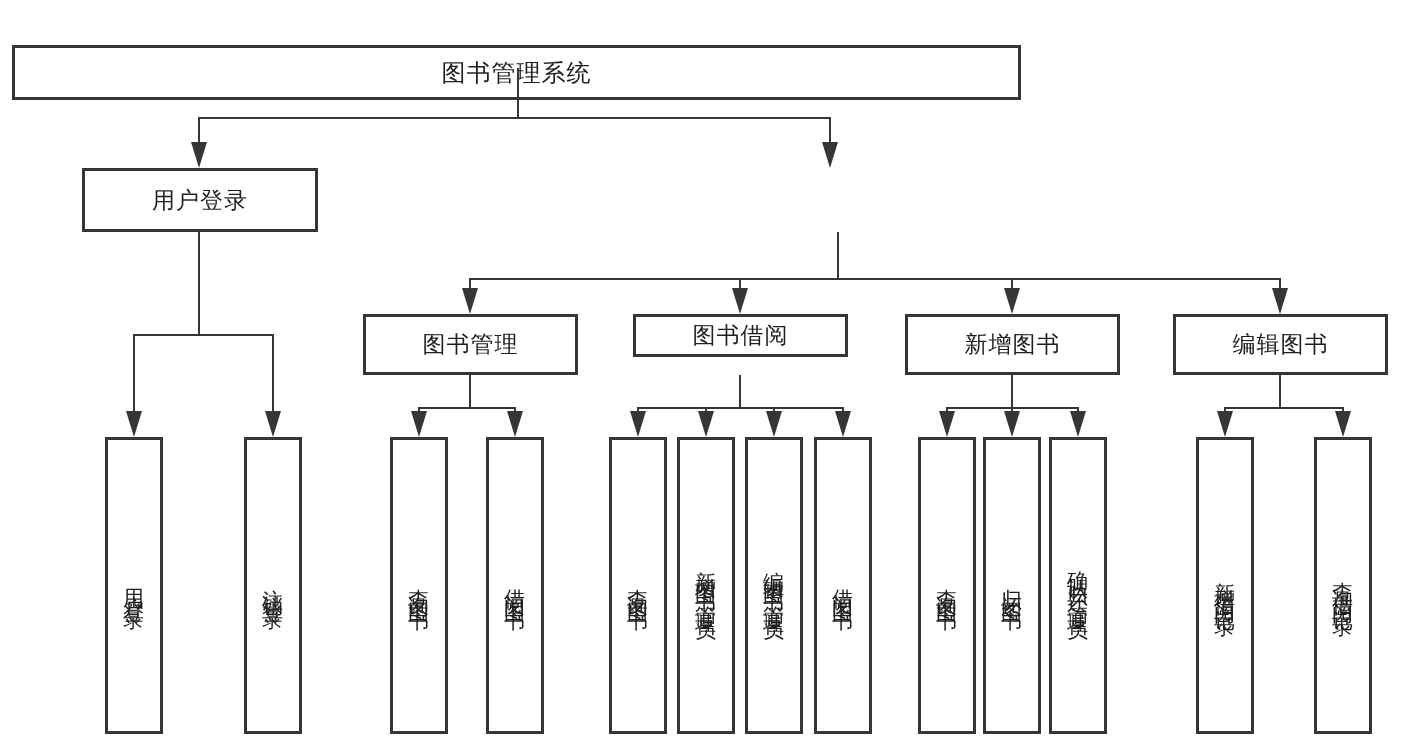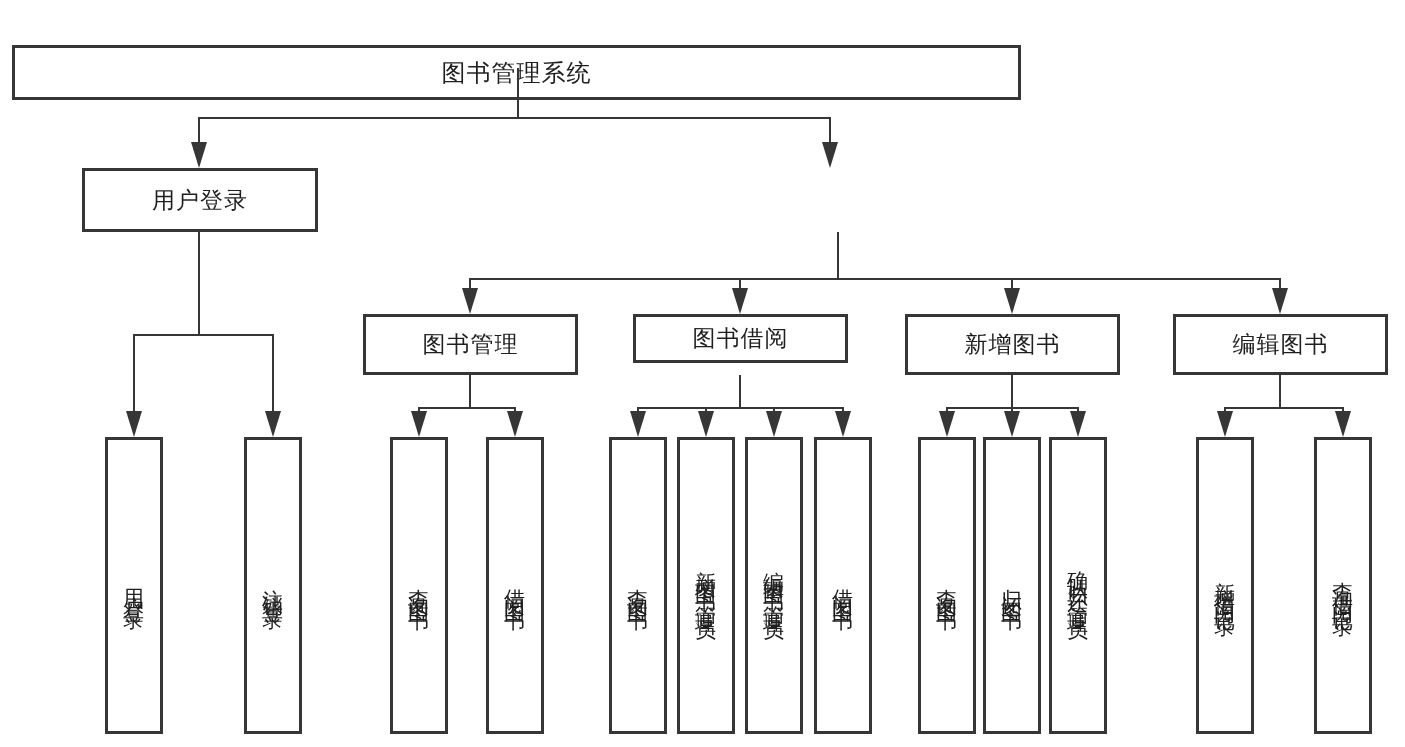--- a/index.html
+++ b/index.html
@@ -74,21 +74,21 @@
     <span>图书管理系统</span>
   </div>
 
   <div class="box" style="left:82px; top:168px; width:236px; height:64px;">
     <span>用户登录</span>
   </div>
 
   <div class="box" style="left:363px; top:314px; width:215px; height:61px;">
     <span>图书管理</span>
   </div>
-  <div class="box" style="left:633px; top:314px; width:215px; height:49px;">
+  <div class="box" style="left:633px; top:314px; width:215px; height:43px;">
     <span>图书借阅</span>
   </div>
   <div class="box" style="left:905px; top:314px; width:215px; height:61px;">
     <span>新增图书</span>
   </div>
   <div class="box" style="left:1173px; top:314px; width:215px; height:61px;">
     <span>编辑图书</span>
   </div>
 
   <div class="vbox" style="left:105px;">

